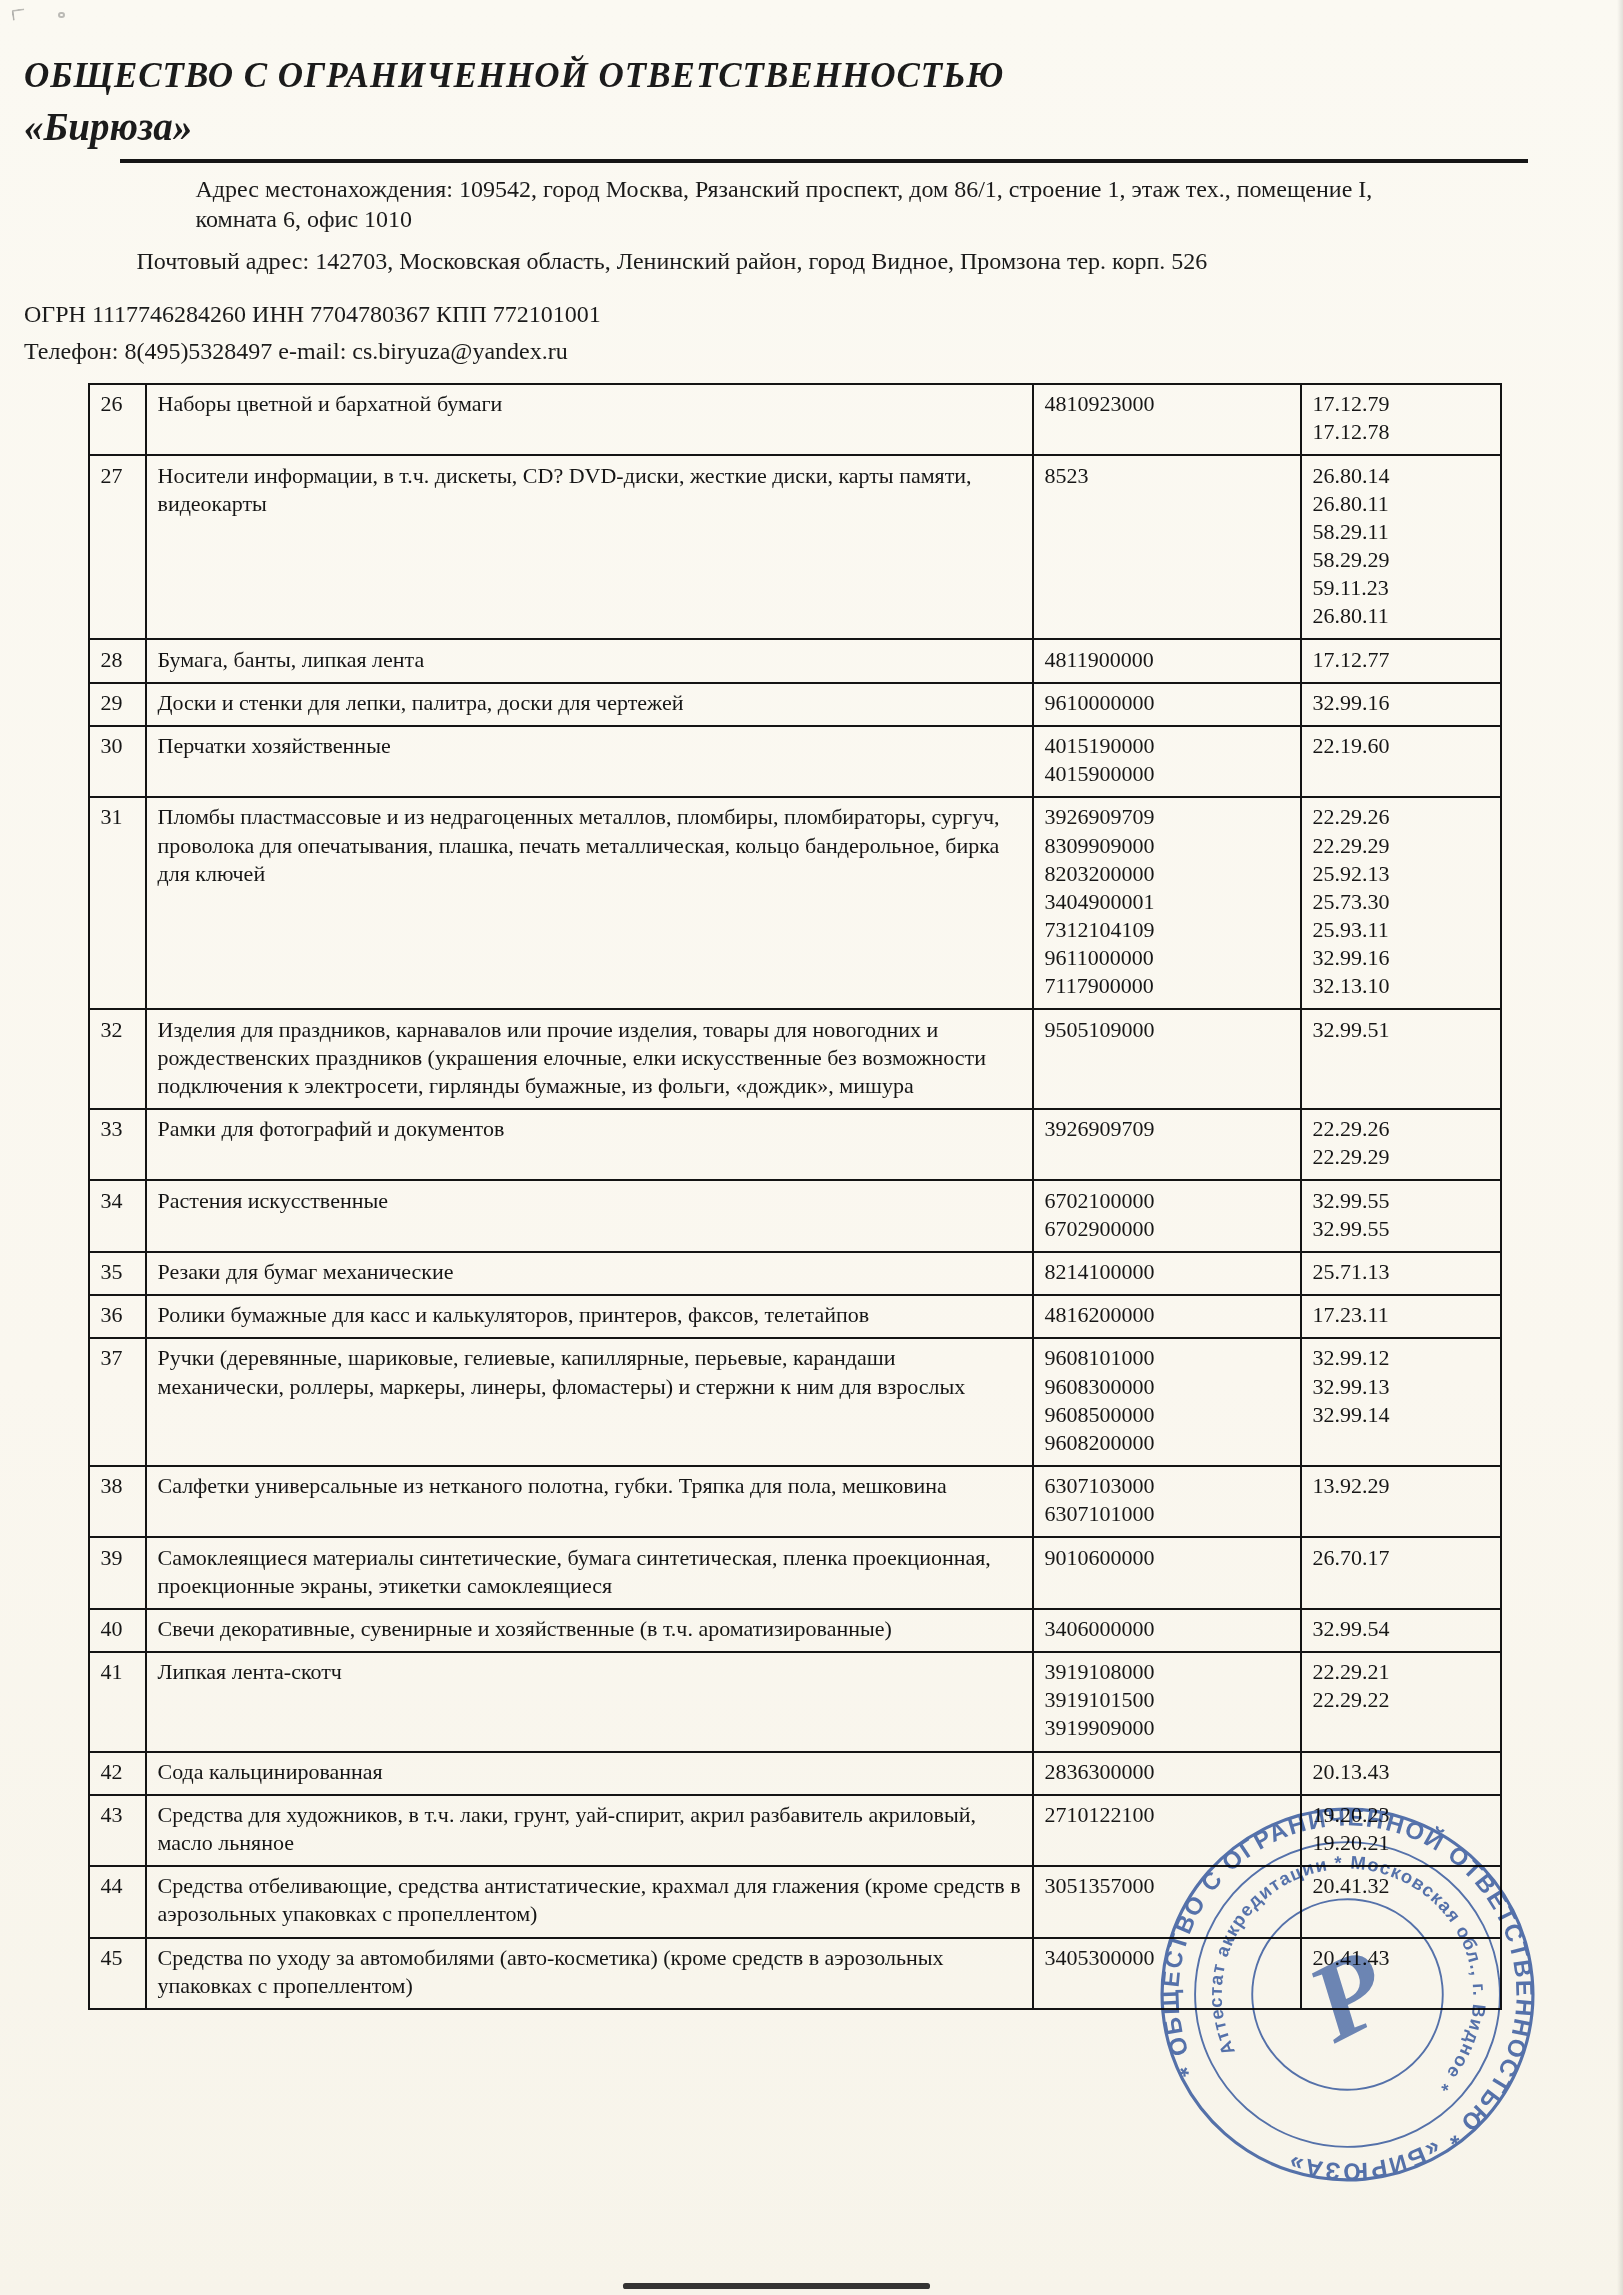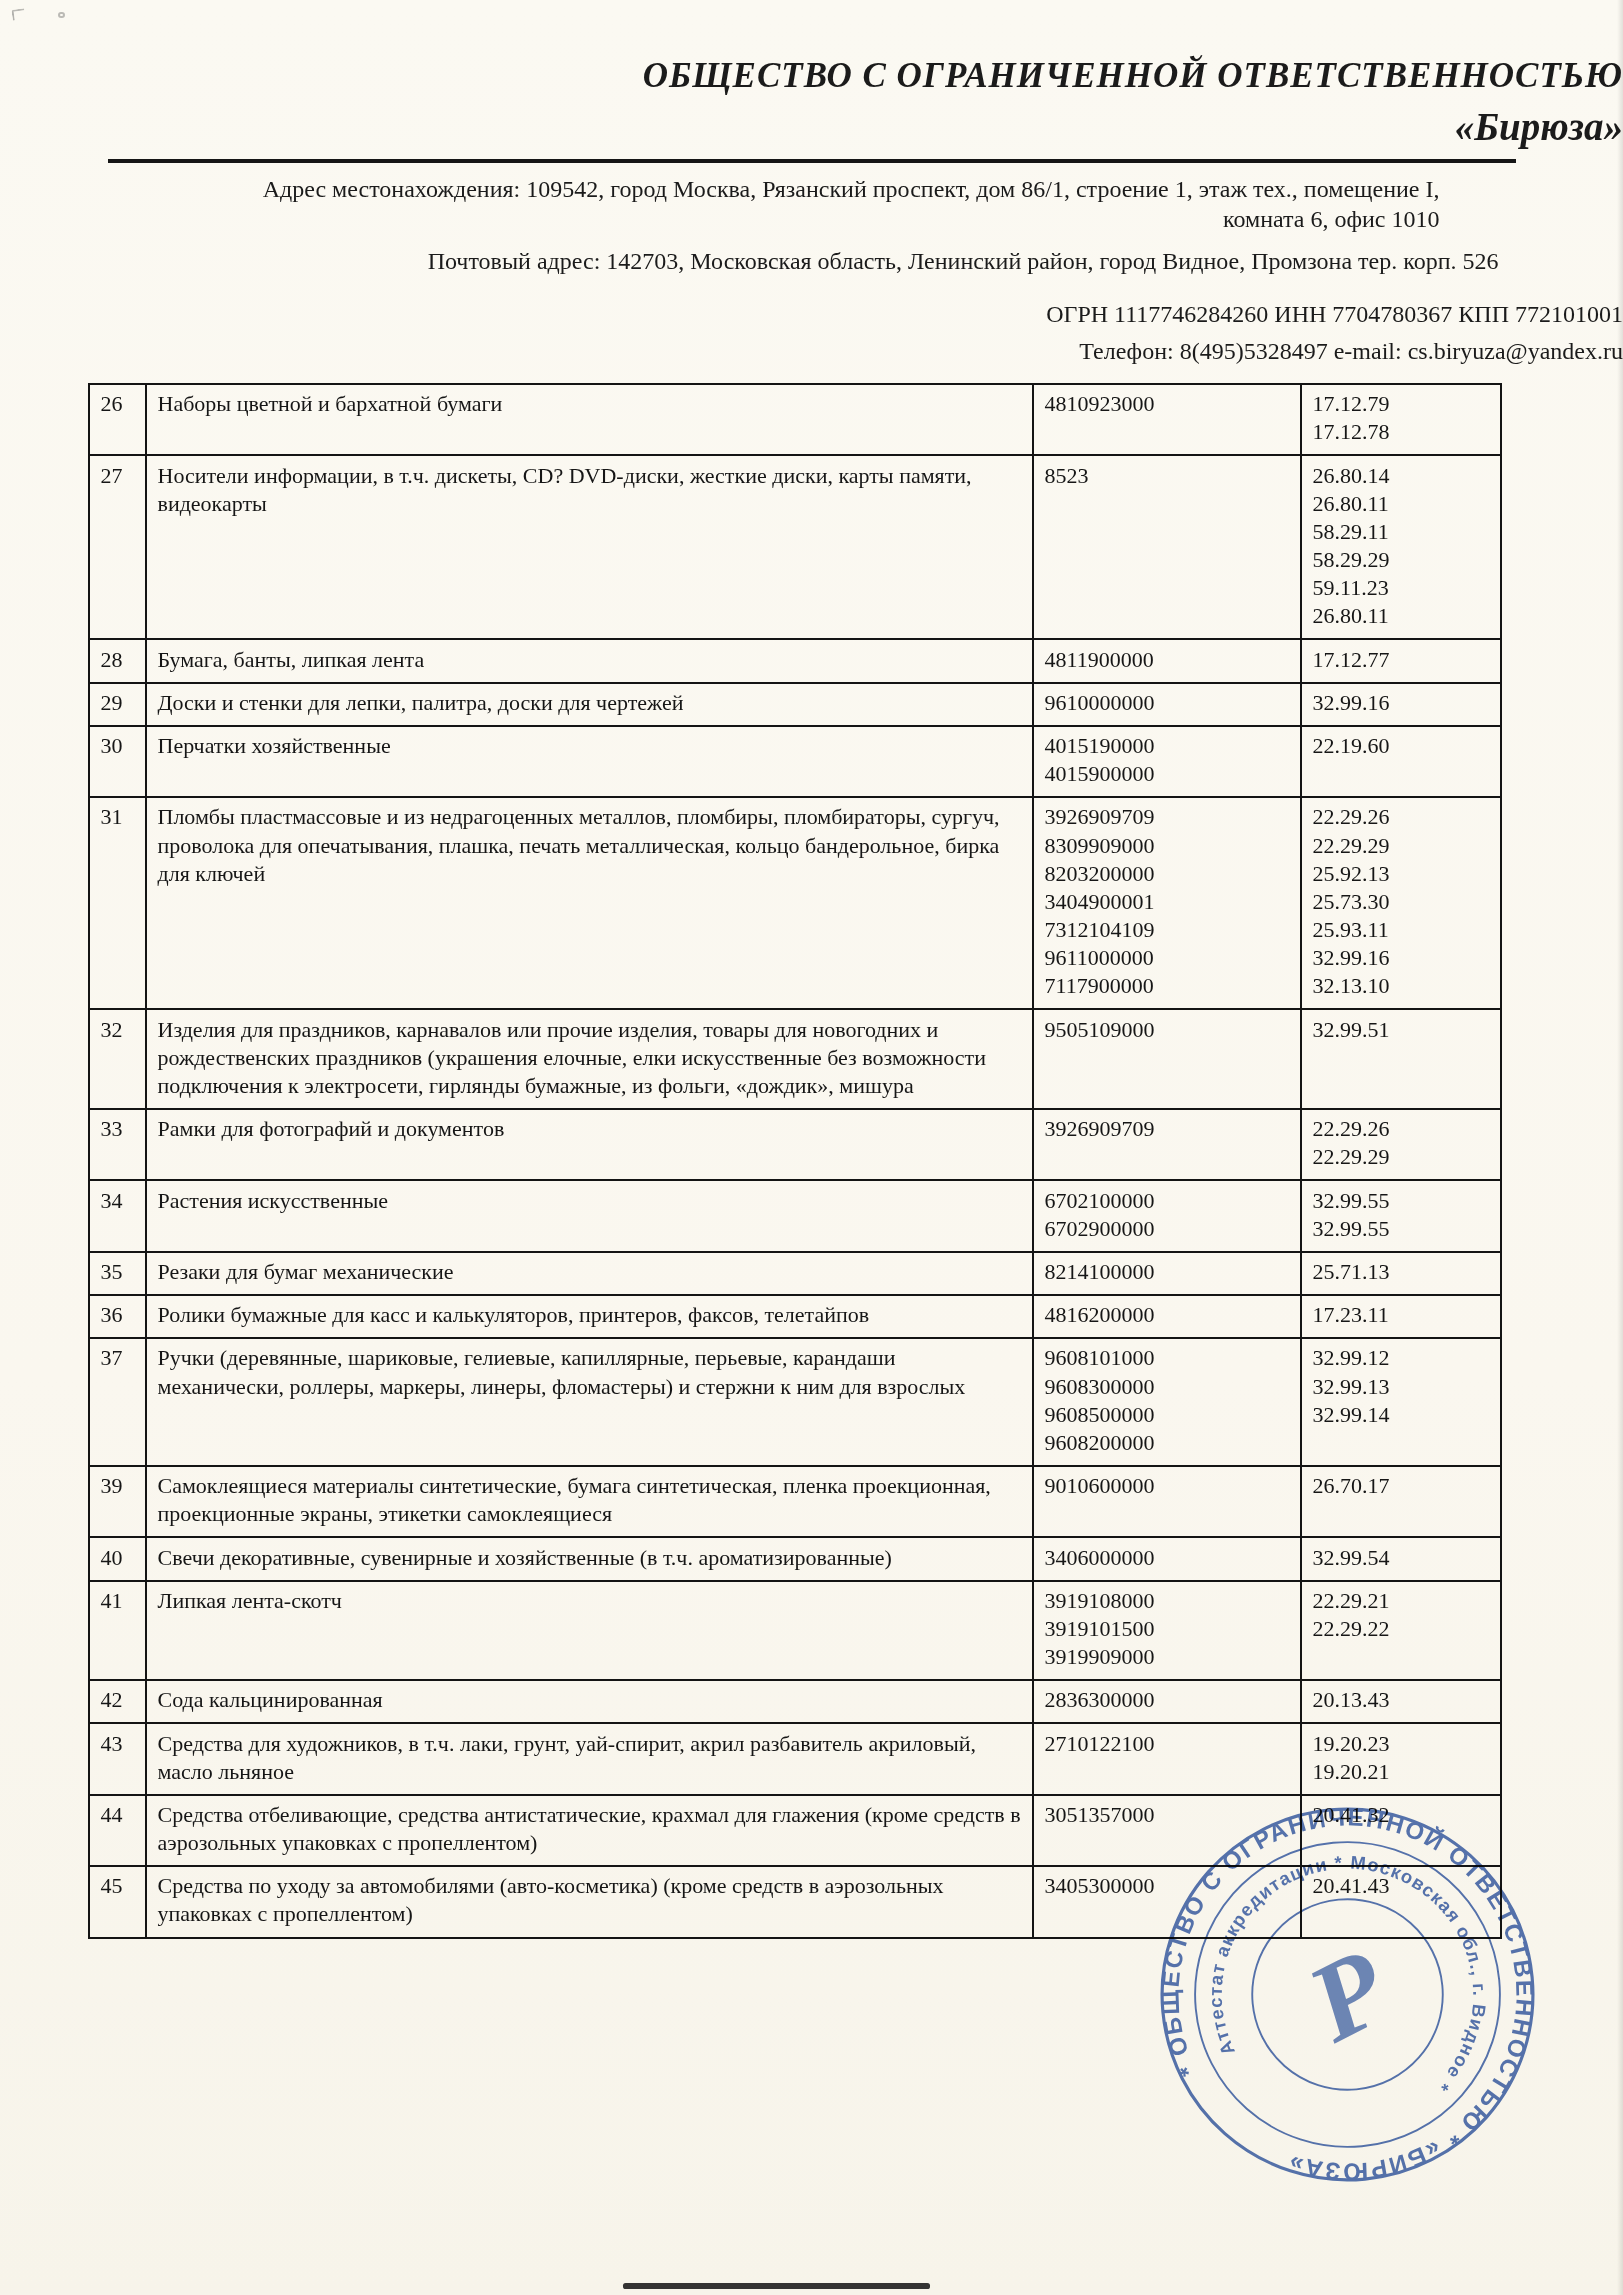--- a/index.html
+++ b/index.html
@@ -29,21 +29,21 @@
   .mark-dot {
     position: absolute; left: 58px; top: 11.8px; width: 6.5px; height: 6.5px;
     border: 2px solid rgba(70,70,70,0.35); border-radius: 50%;
   }
   .artifact-bottom-line {
     position: absolute; left: 623px; top: 2283px; width: 307px; height: 5.9px;
     background: #1e1e1e; border-radius: 2.6px; opacity: 0.9;
   }
 
   
-  .header { text-align: right; padding-top: 56px; position: relative; }
+  .header { text-align: left; padding-top: 56px; position: relative; padding-left: 24px; }
   .org-type {
     font-size: 35px; font-weight: bold; font-style: italic; letter-spacing: 1px;
   }
   .org-name {
     font-size: 39px; font-weight: bold; font-style: italic; margin-top: 7.9px;
   }
   .rule { width: 1408px; height: 3.3px; background: #161616; margin: 10.5px auto 9.2px auto; }
   .addr { font-size: 24px; line-height: 1.28; width: 1256px; margin: 11px auto; }
   .postal { font-size: 24px; line-height: 1.28; width: 1374px; margin: 2.6px auto 0 auto; }
   .reg { font-size: 24px; margin-top: 24px; }
@@ -207,20 +207,27 @@
         <tr>
           <td class="col-num">37</td>
           <td class="col-description">Ручки (деревянные, шариковые, гелиевые, капиллярные, перьевые, карандаши механически, роллеры, маркеры, линеры, фломастеры) и стержни к ним для взрослых</td>
           <td class="col-codes">9608101000
 9608300000
 9608500000
 9608200000</td>
           <td class="col-okpd">32.99.12
 32.99.13
 32.99.14</td>
+        </tr>
+        <tr>
+          <td class="col-num">38</td>
+          <td class="col-description">Салфетки универсальные из нетканого полотна, губки. Тряпка для пола, мешковина</td>
+          <td class="col-codes">6307103000
+6307101000</td>
+          <td class="col-okpd">13.92.29</td>
         </tr>
         <tr>
           <td class="col-num">39</td>
           <td class="col-description">Самоклеящиеся материалы синтетические, бумага синтетическая, пленка проекционная, проекционные экраны, этикетки самоклеящиеся</td>
           <td class="col-codes">9010600000</td>
           <td class="col-okpd">26.70.17</td>
         </tr>
         <tr>
           <td class="col-num">40</td>
           <td class="col-description">Свечи декоративные, сувенирные и хозяйственные (в т.ч. ароматизированные)</td>

